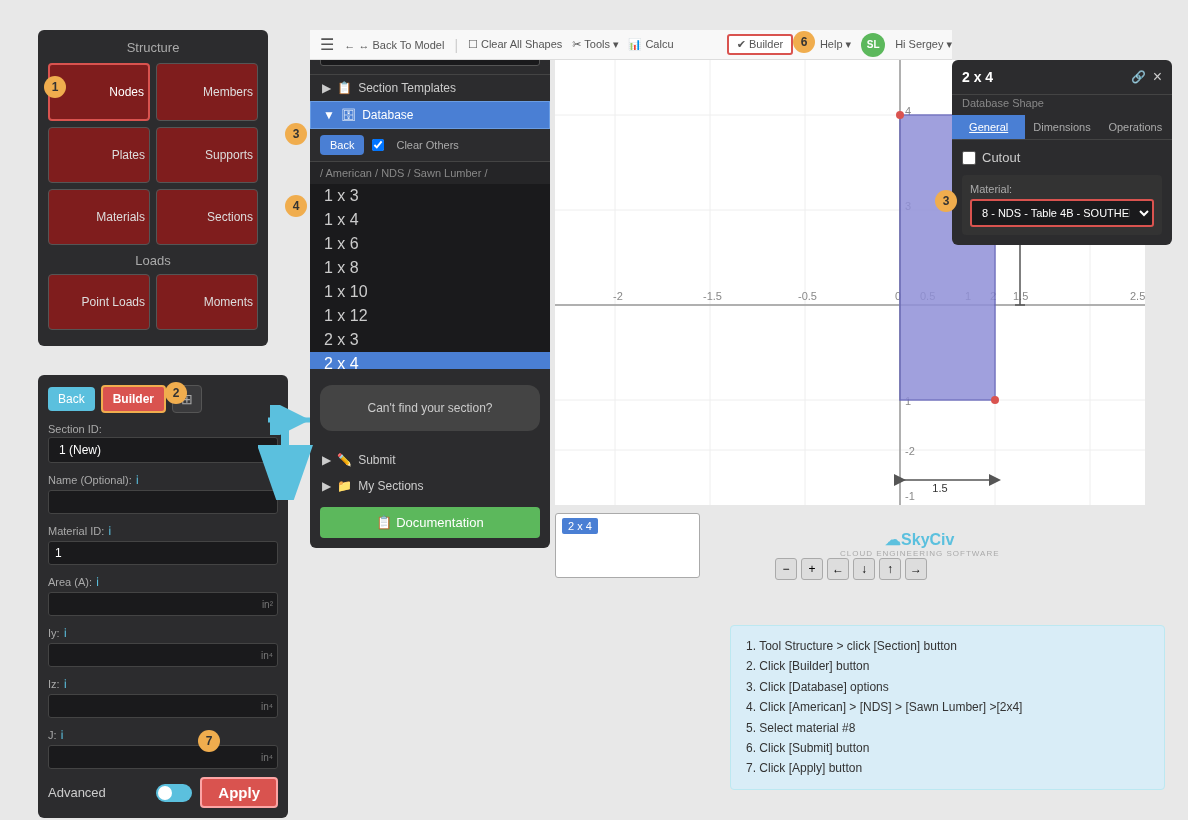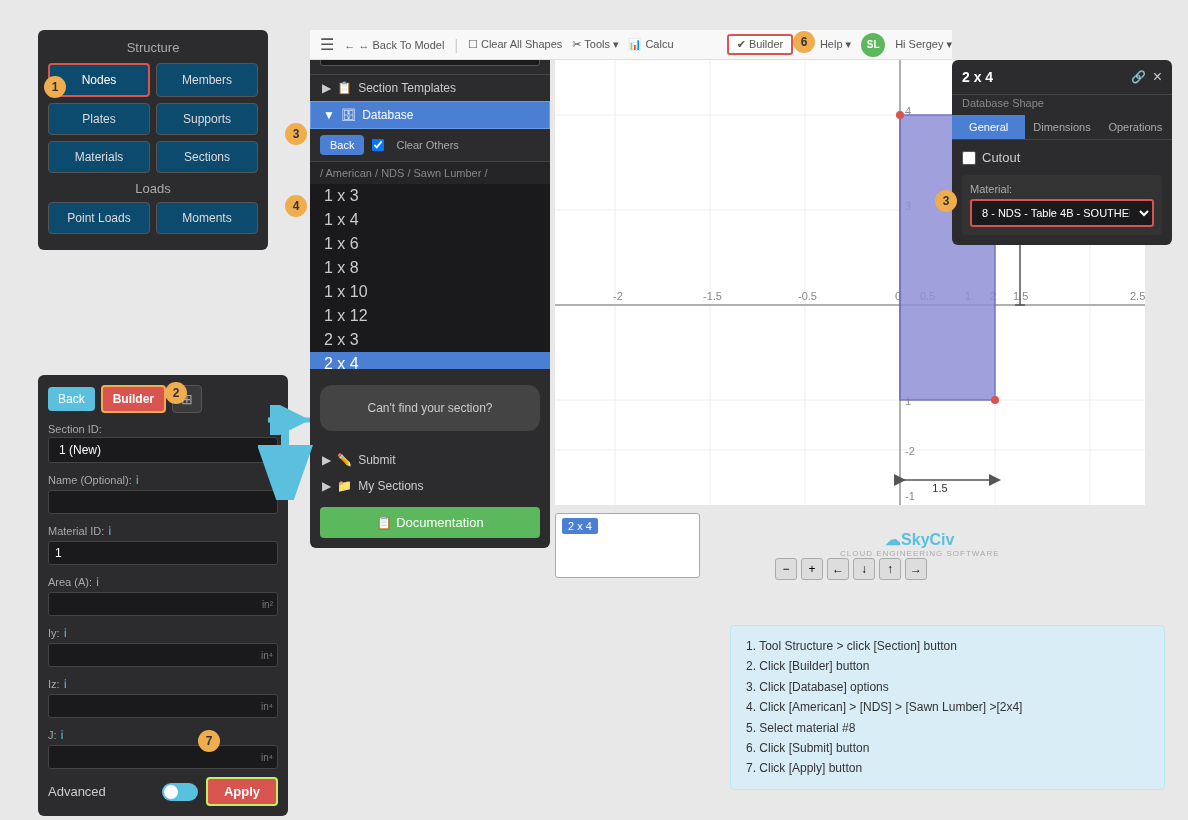--- a/index.html
+++ b/index.html
@@ -30,26 +30,26 @@
       color: #aaa;
       margin-bottom: 8px;
     }
     .btn-grid {
       display: grid;
       grid-template-columns: 1fr 1fr;
       gap: 6px;
       margin-bottom: 6px;
     }
     .btn-struct {
-      background: #0c4a6e;
+      background: #7f1d1d;
       border: 1px solid #555;
       color: #ddd;
       border-radius: 4px;
-      padding: 8px 4px;
-      text-align: center;
+      padding: 20px 4px;
+      text-align: right;
       font-size: 12px;
       cursor: pointer;
     }
     .btn-struct.active {
       border: 2px solid #d9534f;
       color: #fff;
     }
     .loads-title {
       text-align: center;
       font-size: 13px;
@@ -170,25 +170,25 @@
       position: absolute;
       left: 2px;
       top: 2px;
       width: 14px;
       height: 14px;
       background: #fff;
       border-radius: 50%;
     }
     .btn-apply {
       background: #d9534f;
-      border: 2px solid #bef264;
+      border: 2px solid #fca5a5;
       color: #fff;
       border-radius: 4px;
       padding: 5px 16px;
-      font-size: 13px;
+      font-size: 15px;
       cursor: pointer;
       font-weight: bold;
     }
 
     
     .section-panel {
       position: absolute;
       left: 310px;
       top: 30px;
       width: 240px;
@@ -401,20 +401,21 @@
       flex: 1;
       text-align: center;
       padding: 6px 4px;
       font-size: 11px;
       cursor: pointer;
       color: #aaa;
     }
     .right-tab.active {
       background: #4a7fd4;
       color: #fff;
+      text-decoration: underline;
     }
     .right-panel-body {
       padding: 10px;
     }
     .cutout-row {
       display: flex;
       align-items: center;
       gap: 6px;
       margin-bottom: 10px;
     }

